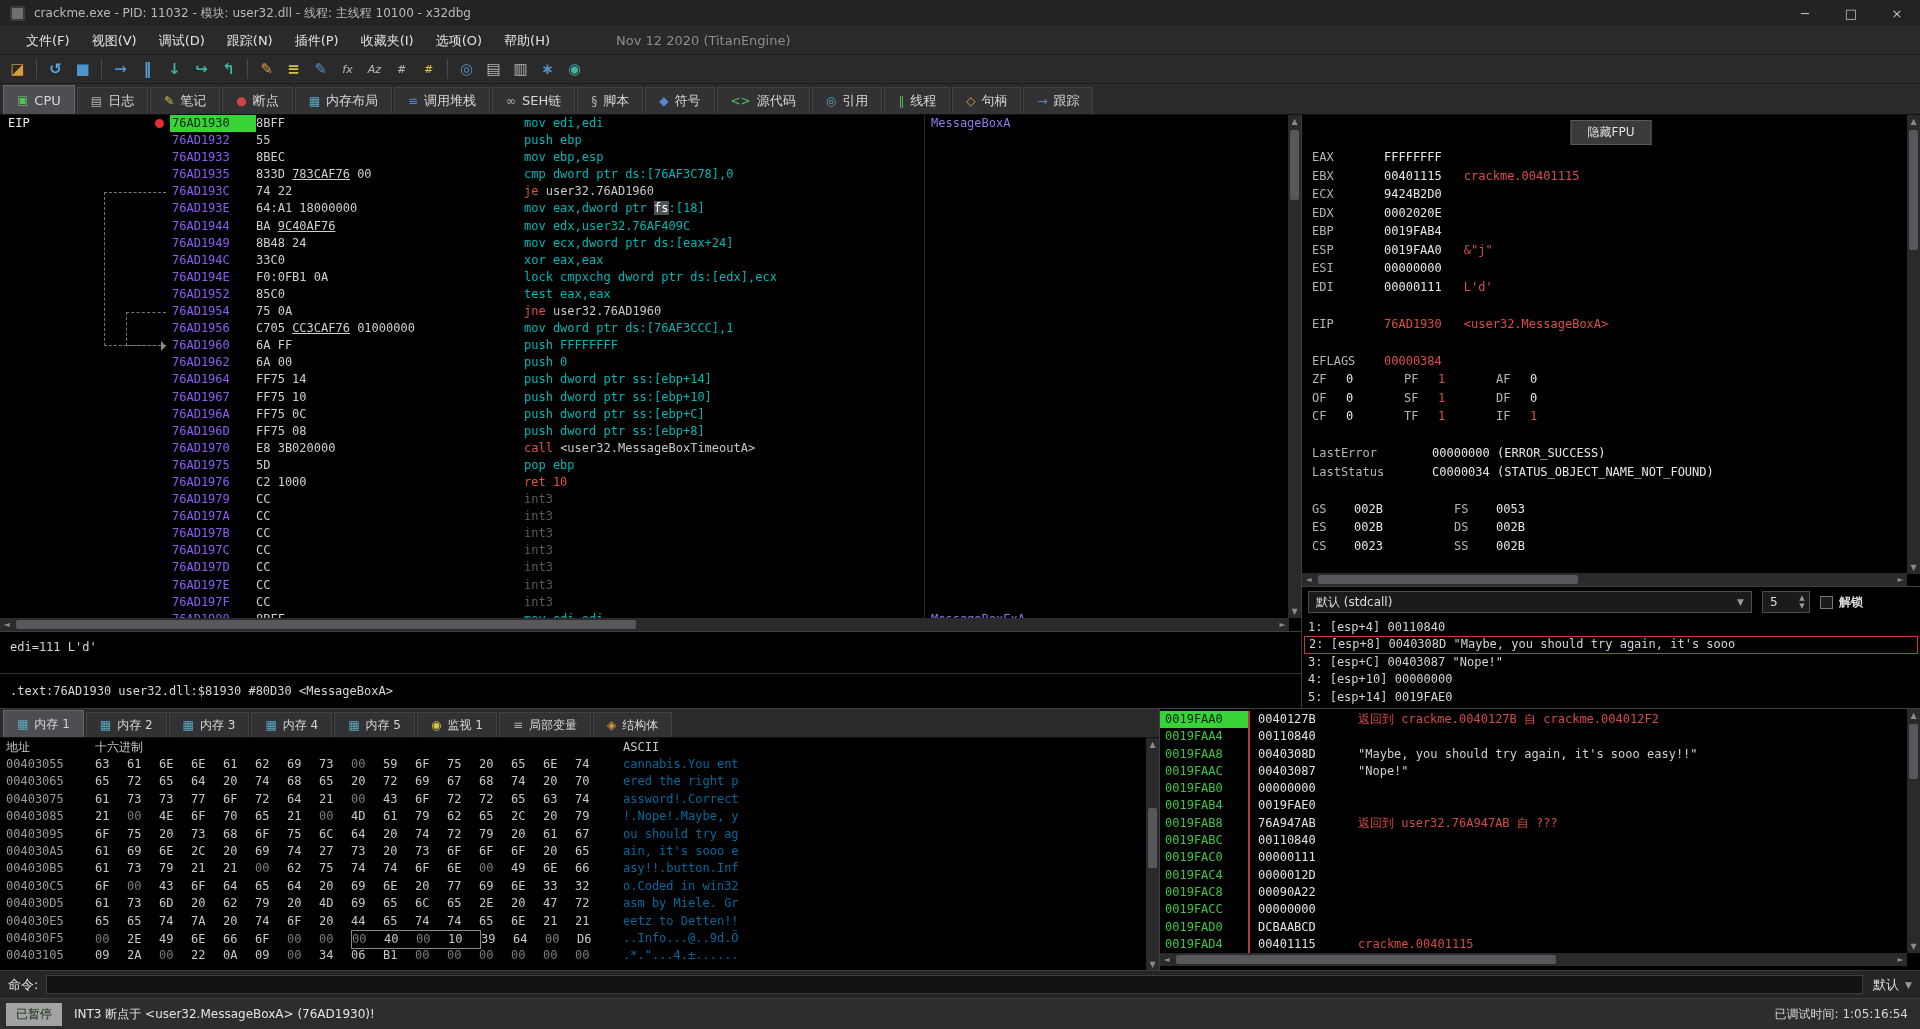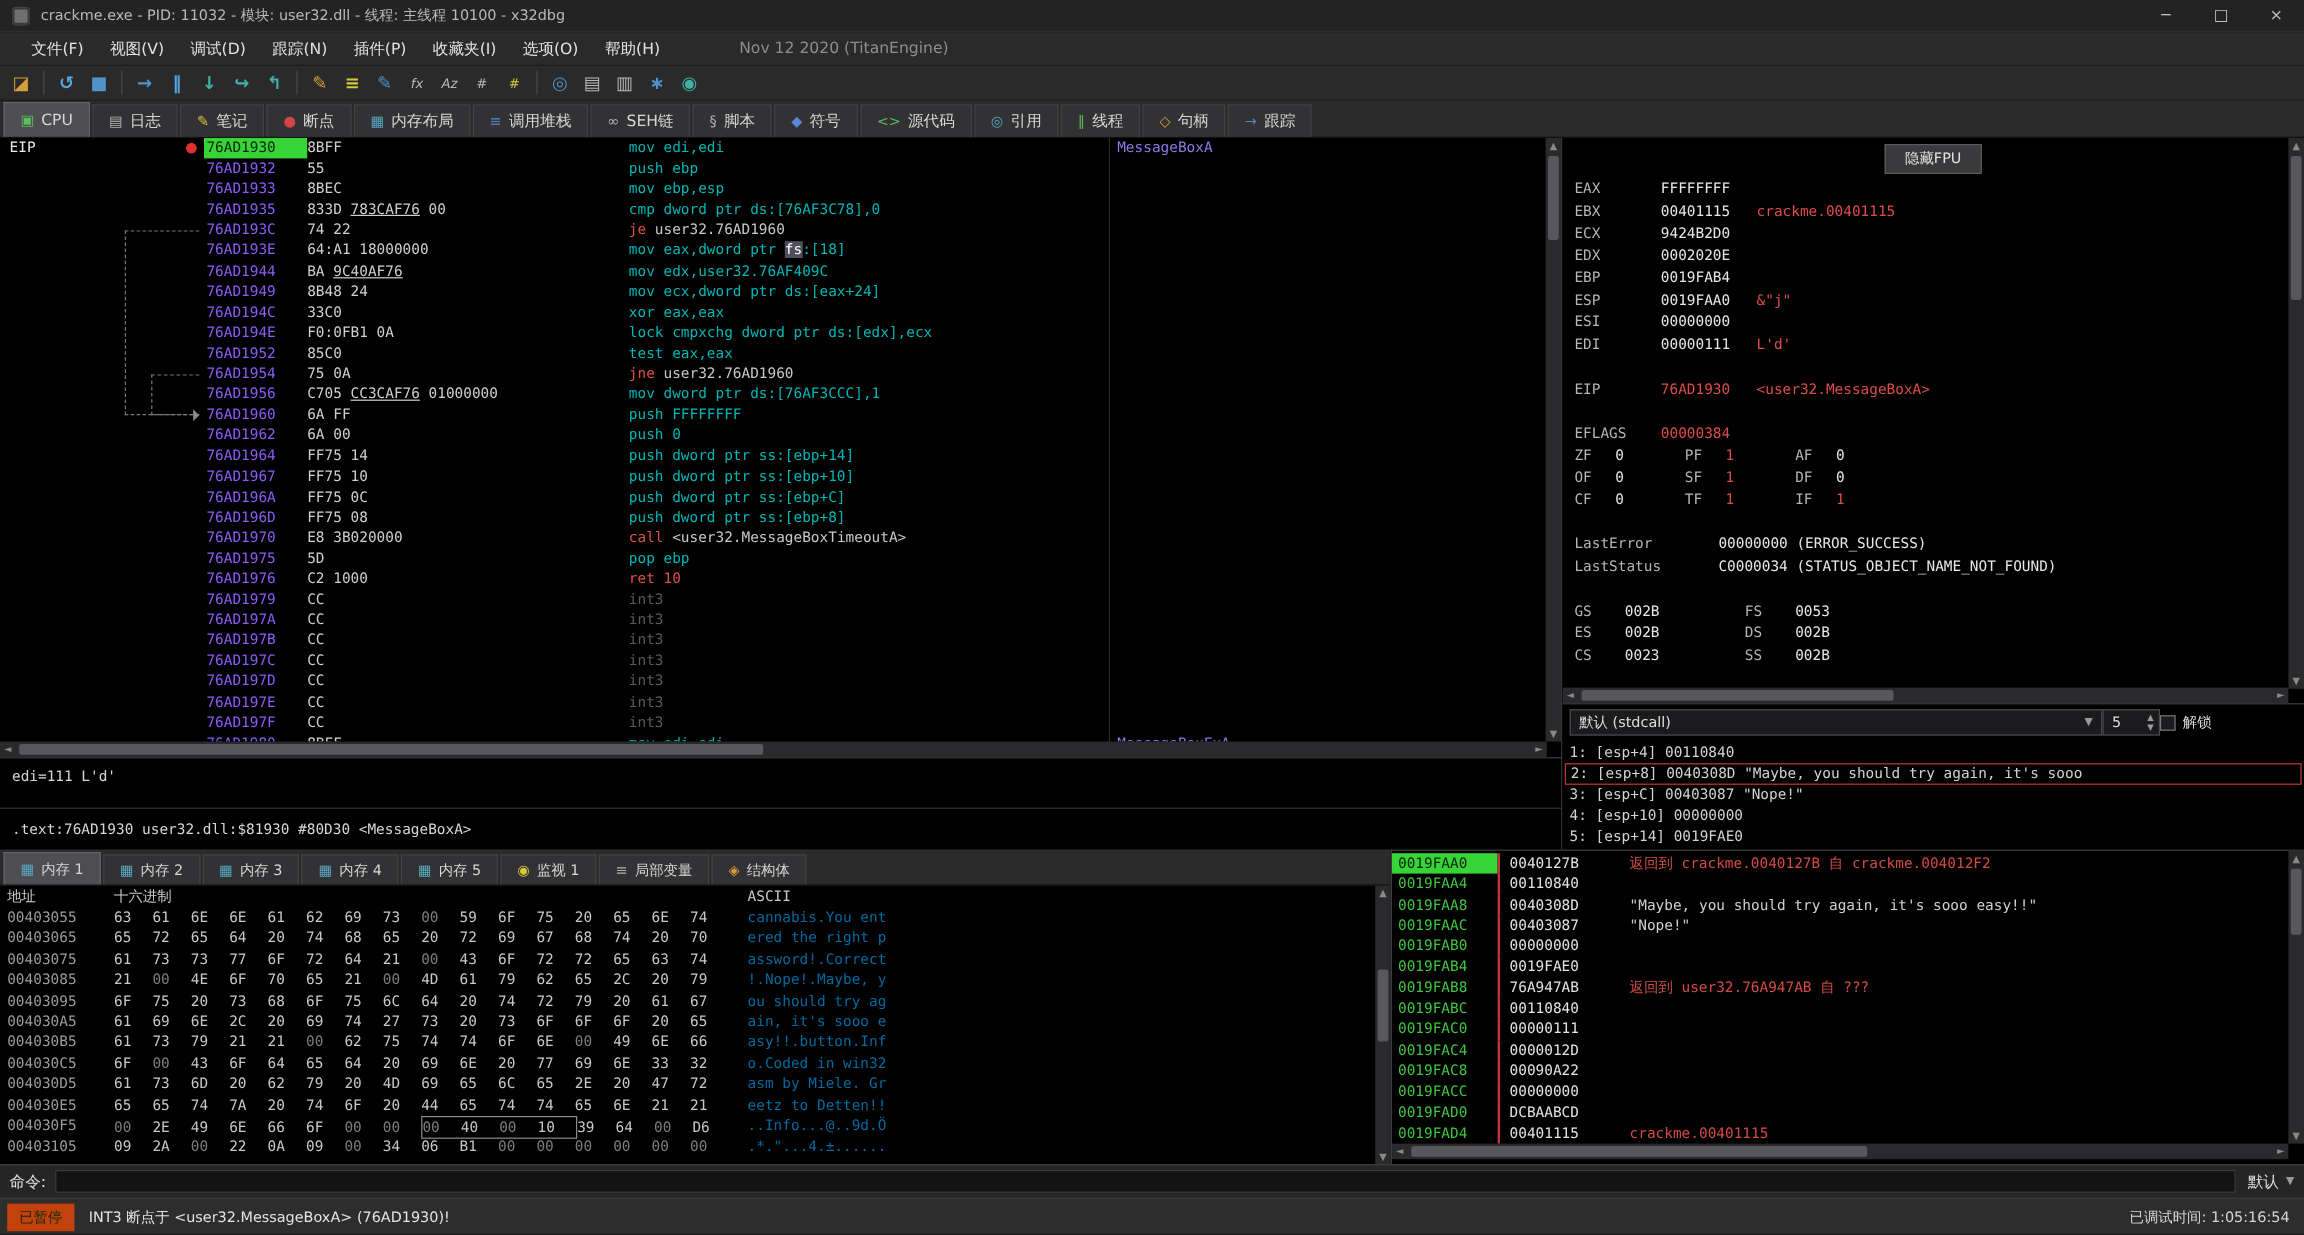--- a/index.html
+++ b/index.html
@@ -92,29 +92,29 @@
   .ln { display:inline-block; width:120px; color:#b4b4b4; }
   .fn { display:inline-block; width:34px; color:#b4b4b4; }
   .sn { display:inline-block; width:42px; color:#b4b4b4; }
   .rv { color:#e6e6e6; }
   .fv, .sv { display:inline-block; color:#e6e6e6; }
   .fv { width:58px; } .sv { width:100px; }
   .vr { color:#dc4c4c; }
   .cr { margin-left:22px; color:#dc4c4c; }
 
   
-  .args-head { display:flex; align-items:center; padding:4px 6px; }
+  .args-head { display:flex; align-items:center; gap:10px; padding:4px 6px; }
   .conv-select { width:444px; height:22px; background:#1b1b1d; border:1px solid #4c4c4f; display:flex; align-items:center; padding:0 7px; font-size:12px; color:#dedede; }
   .conv-caret { margin-left:auto; color:#9a9a9a; font-size:9px; }
   .spinner { width:48px; height:22px; background:#1b1b1d; border:1px solid #4c4c4f; display:flex; align-items:center; }
   .spin-val { flex:1; text-align:left; padding-left:7px; color:#dedede; }
   .spin-arrows { width:14px; display:flex; flex-direction:column; align-items:center; color:#9a9a9a; font-size:7px; line-height:8px; }
   .chk-wrap { display:flex; align-items:center; gap:6px; }
   .chk-box { width:13px; height:13px; background:#1b1b1d; border:1px solid #767679; }
-  .chk-label { font-size:12px; color:#dedede; }
+  .chk-label { font-size:12px; color:#dedede;font-weight:bold; }
   #args-rows { padding:2px 2px; }
   .arg-row { height:17.4px; line-height:17.4px; font-family:"DejaVu Sans Mono","Liberation Mono",monospace; font-size:12px; color:#d2d2d2; padding:0 4px; white-space:pre; overflow:hidden; }
   .arg-row.sel { border:1px solid #c23a3a; line-height:15.4px; }
 
   
   .dumptabs { display:flex; align-items:flex-end; height:29px; background:#2a2a2b; padding-left:3px; border-bottom:1px solid #111; }
   .dumptabs .vtab { height:25px; font-size:12px; }
   .dumptabs .vtab.sel { height:27px; }
   .dump-head { display:flex; height:18px; line-height:18px; font-family:"DejaVu Sans Mono","Liberation Mono",monospace; font-size:12px; color:#c9c9c9; }
   .dh-a { width:95px; flex:none; padding-left:6px; }
@@ -137,21 +137,21 @@
   .st-c { flex:1; margin-left:14px; color:#cfcfcf; overflow:hidden; }
   .st-c.red { color:#d24b45; }
 
   
   .cmdbar { position:absolute; left:0; top:970px; width:1920px; height:28px; background:#252526; display:flex; align-items:center; padding:0 8px; border-top:1px solid #3e3e40; }
   .cmd-label { font-size:13px; color:#e0e0e0; margin-right:8px; }
   .cmd-input { flex:1; height:19px; background:#121213; border:1px solid #3d3d40; color:#dddddd; font-family:"DejaVu Sans Mono","Liberation Mono",monospace; font-size:12px; padding:0 5px; outline:none; }
   .cmd-dd { display:flex; align-items:center; gap:6px; margin-left:10px; color:#dedede; font-size:13px; }
   .cmd-dd .caret { font-size:9px; color:#9a9a9a; }
   .statusbar { position:absolute; left:0; top:998px; width:1920px; height:31px; background:#2d2d2e; display:flex; align-items:center; padding:0 6px; border-top:1px solid #3e3e40; }
-  .status-badge { background:#c2410c; color:#0a2a0a; padding:3px 10px; font-size:12px; margin-right:12px; }
+  .status-badge { background:#a3a3a3; color:#0a2a0a; padding:3px 10px; font-size:12px; margin-right:12px; }
   .status-msg { font-size:12px; color:#e3e3e3; }
   .status-right { margin-left:auto; font-size:12px; color:#d6d6d6; padding-right:6px;padding-left:48px; }
 </style>
 </head>
 <body>
 
 <div id="root">
 
   <div class="titlebar">
     <span class="app-icon"></span>

